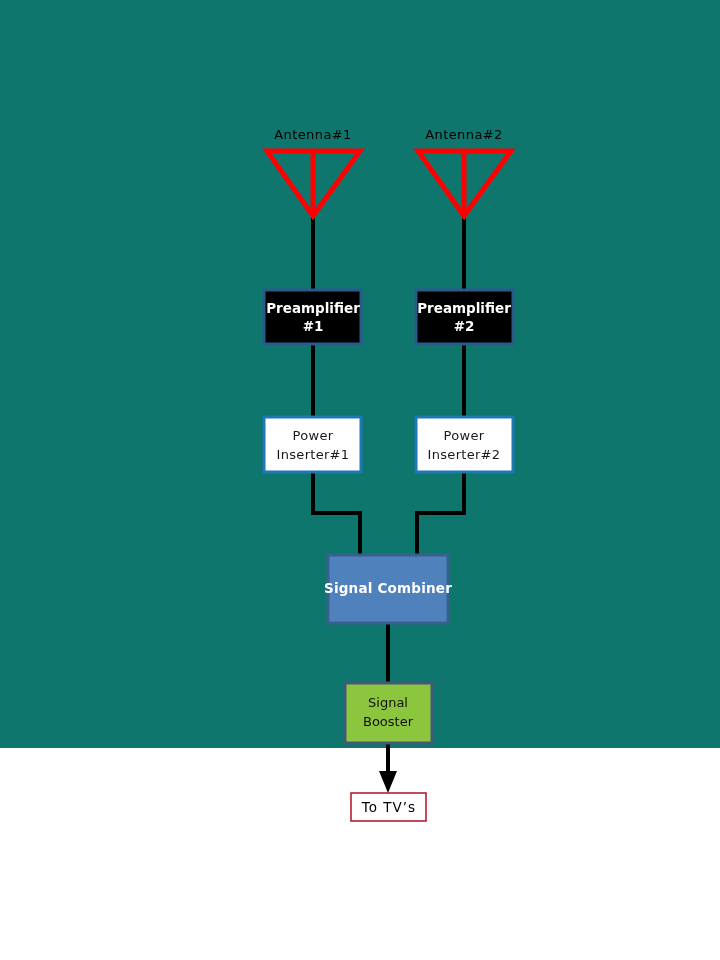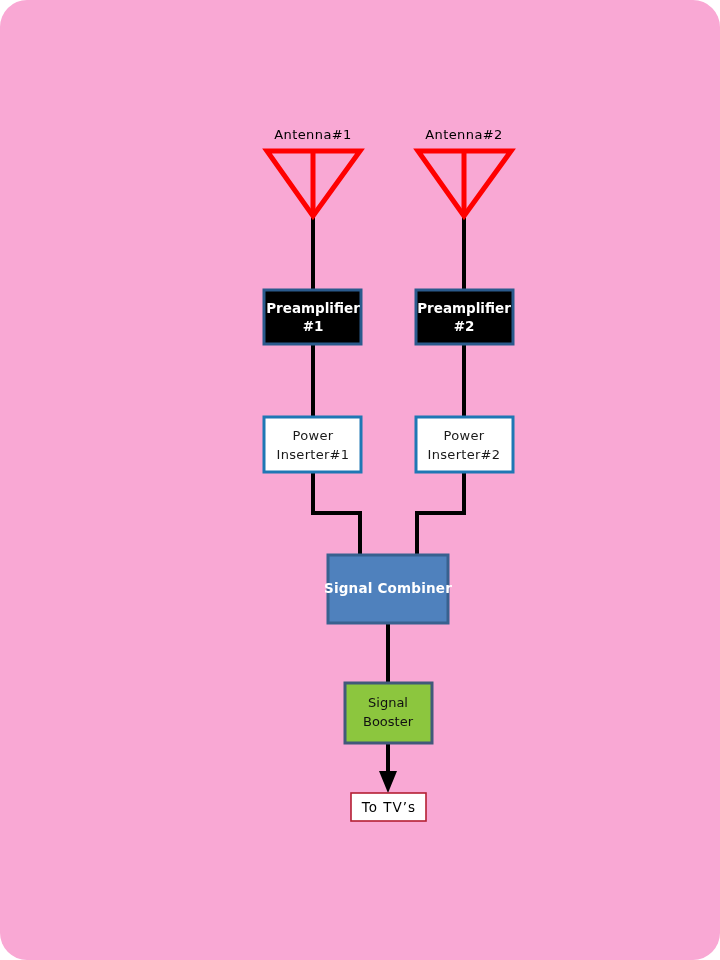--- a/index.html
+++ b/index.html
@@ -10,23 +10,22 @@
   }
   body {
     width: 720px;
     height: 960px;
     font-family: "DejaVu Sans", sans-serif;
     overflow: hidden;
   }
   #diagram-canvas {
     position: relative;
     width: 720px;
-    height: 960px;
-    background: #f9a8d4;
-    border-radius: 27px;
+    height: 748px;
+    background: #0f766e;
   }
   svg#diagram-svg {
     position: absolute;
     top: 0;
     left: 0;
     width: 720px;
     height: 960px;
     display: block;
   }
   

